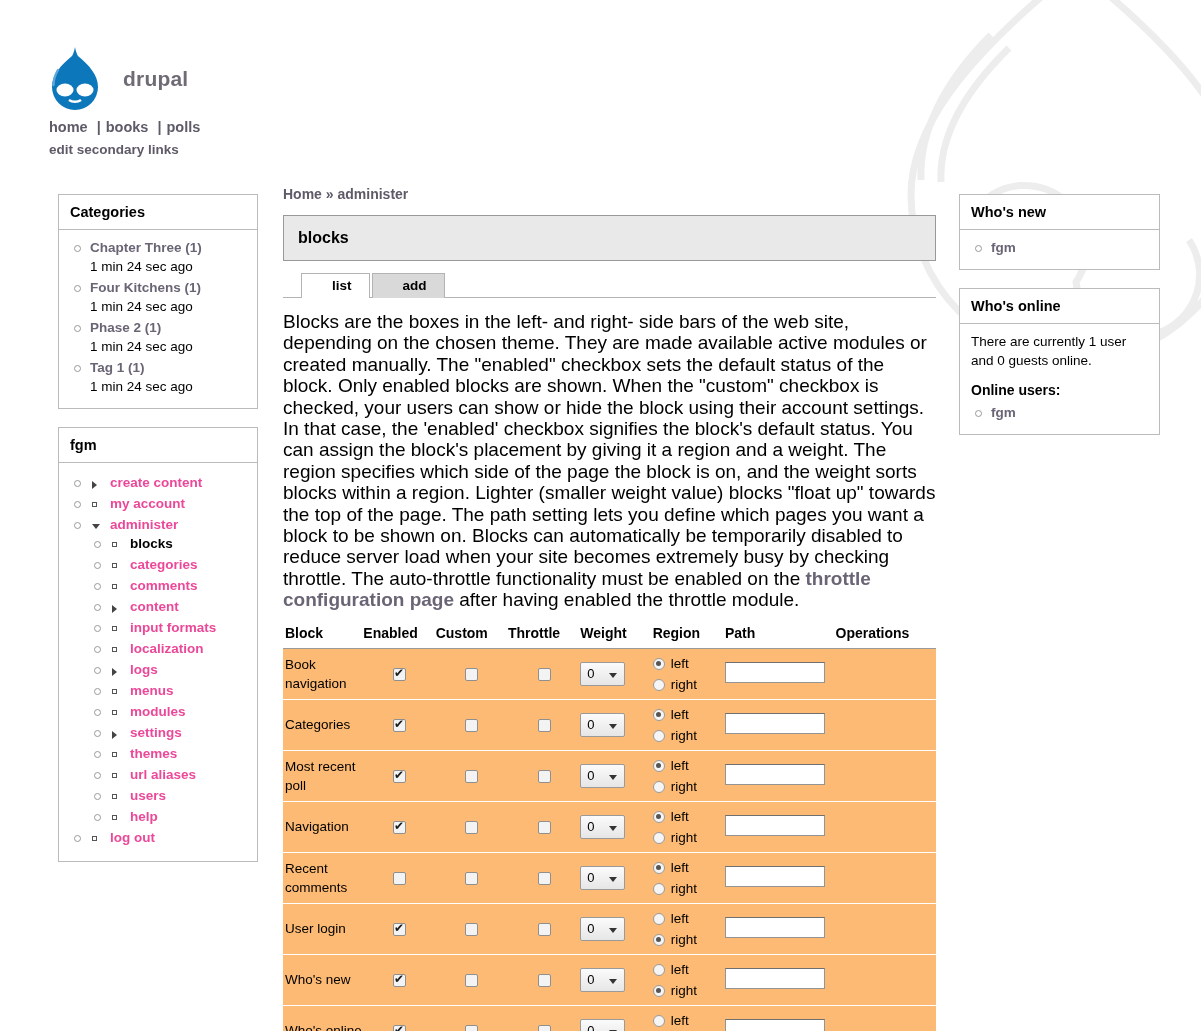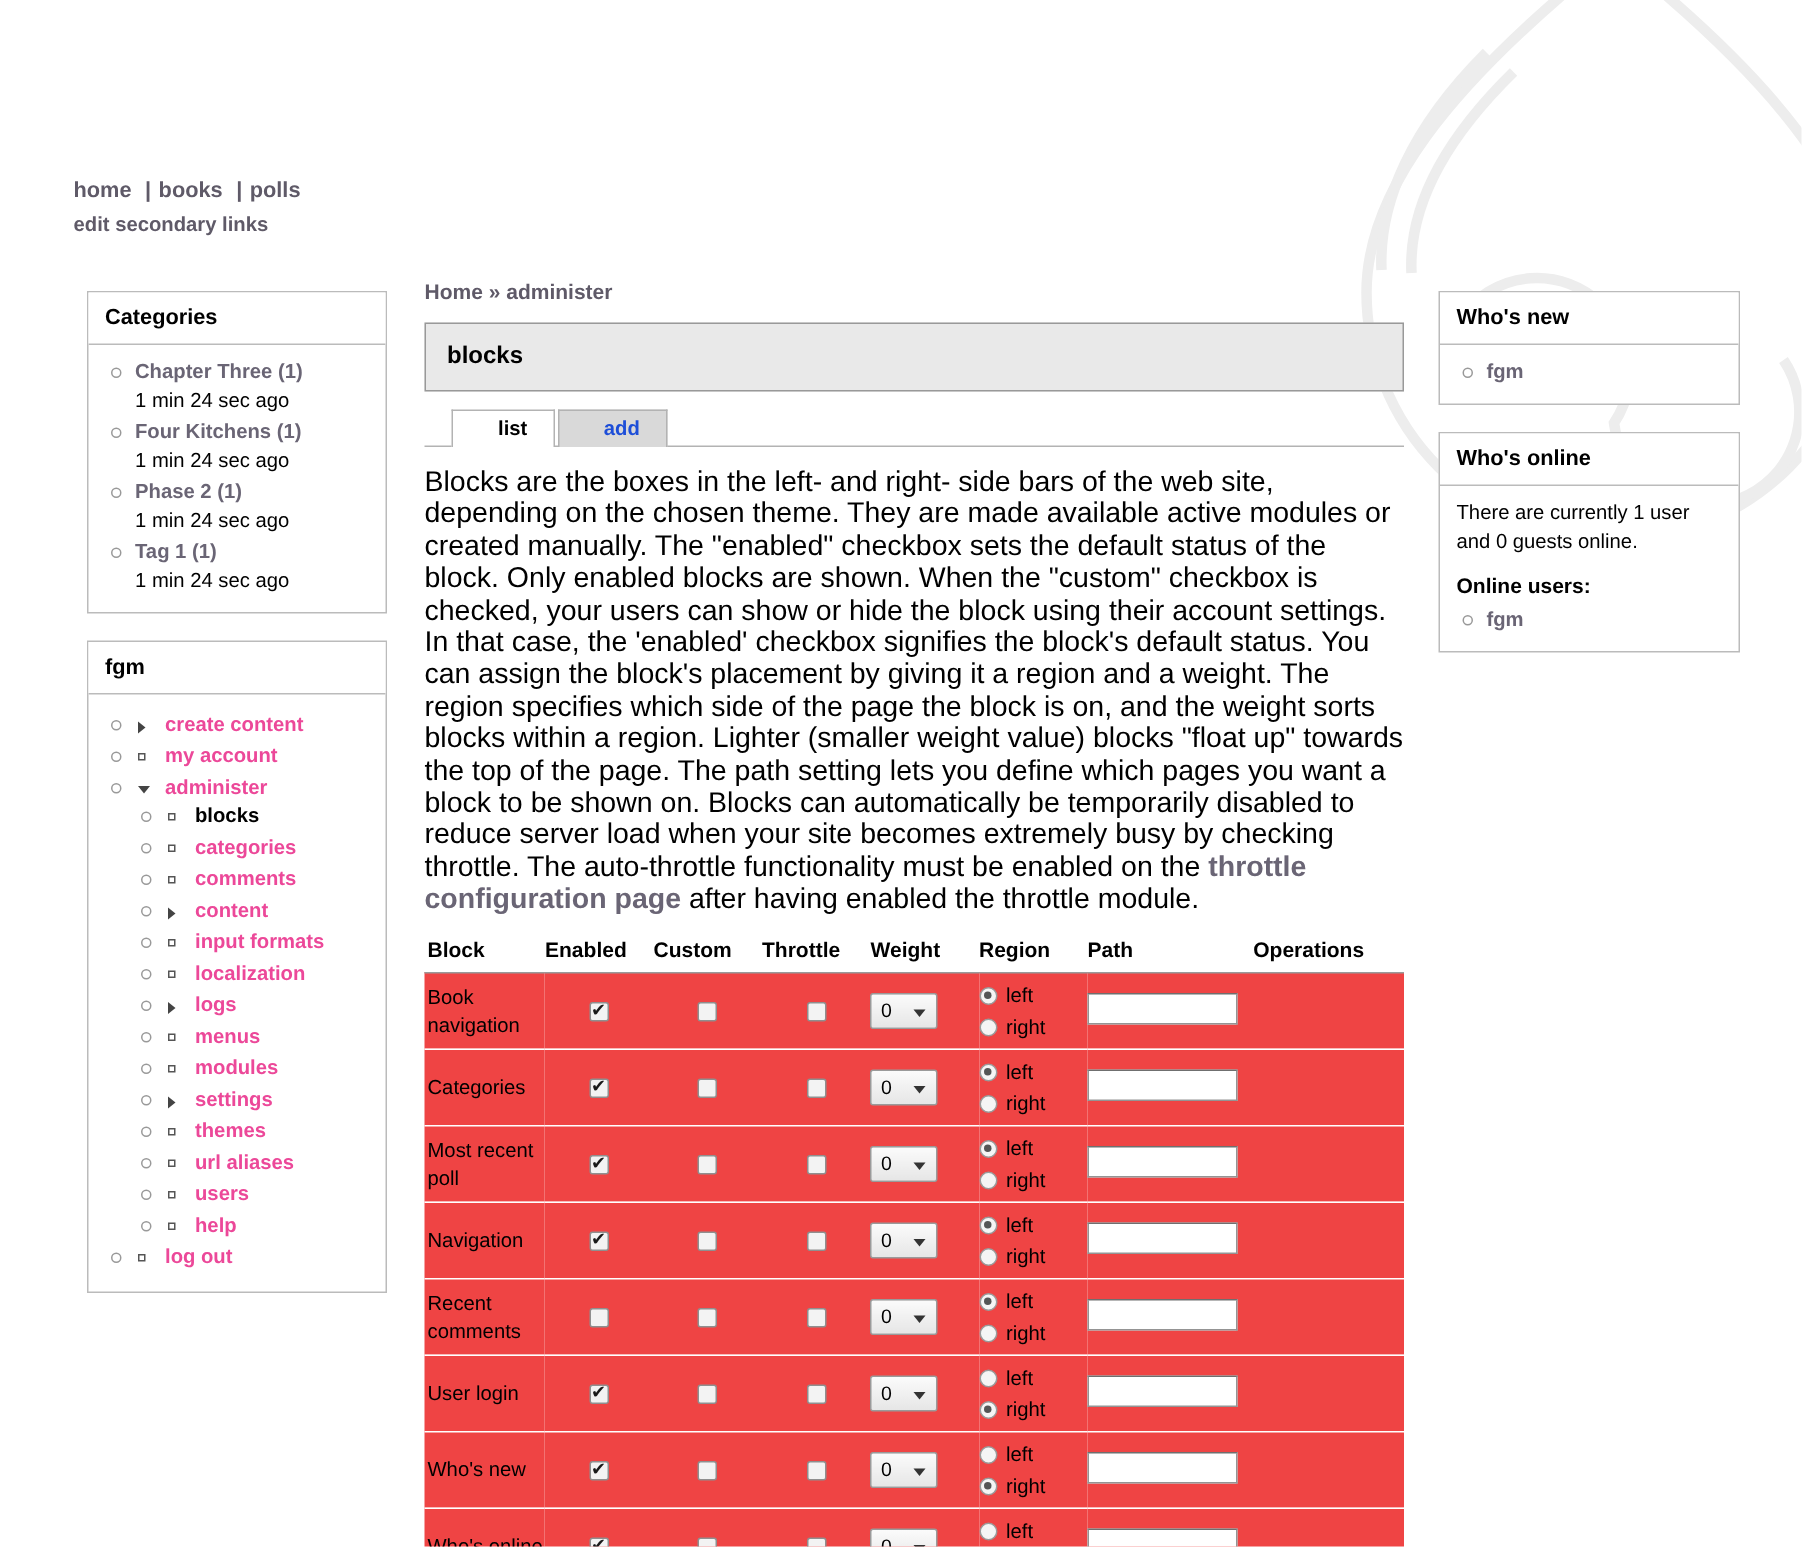--- a/index.html
+++ b/index.html
@@ -147,21 +147,21 @@
     padding: 3px 17px 3px 30px;
     font-size: 13.5px;
     font-weight: bold;
     text-decoration: none;
     position: relative;
     top: 0px;
     height: 25px;
     line-height: 18px;
   }
   .tab.active { background: #ffffff; color: #000; }
-  .tab.inactive { background: #d9d9d9; color: #1d4ed8; margin-left: 2px; }
+  .tab.inactive { background: #d9d9d9; color: #000000; margin-left: 2px; }
 
   
   #help-text {
     font-size: 19px;
     line-height: 21.4px;
     color: #000;
     margin: 13px 0 0 0;
     text-align: left;
   }
   #help-text a { color: #6a6575; font-weight: bold; text-decoration: none; }
@@ -182,21 +182,21 @@
   }
   #blocks-table thead th {
     text-align: left;
     font-weight: bold;
     font-size: 14px;
     padding: 0 0 7px 0;
     border-bottom: 1px solid #9a9a9a;
     color: #000;
     white-space: nowrap;
   }
-  #blocks-table tbody tr { background: #ef4444; }
+  #blocks-table tbody tr { background: #fdba74; }
   #blocks-table tbody td {
     padding: 4px 0 4px 0;
     border-bottom: 1px solid #ffffff;
     vertical-align: middle;
   }
   .c-block { width: 80px; padding-left: 2px !important; line-height: 19px; }
   .c-cb { width: 72px; text-align: center; }
   .c-cb2 { width: 72px; text-align: center; }
   .c-cb3 { width: 72px; text-align: center; }
   .c-weight { width: 72px; }
@@ -286,20 +286,30 @@
     <g fill="none" stroke="#ededed" stroke-width="7">
       <path d="M235 28 C 120 120, 70 190, 70 255 A 165 165 0 0 0 400 255 C 400 190, 350 120, 235 28 Z"></path>
       <path d="M150 95 C 100 145, 78 195, 80 240"></path>
       <path d="M168 108 C 120 155, 98 200, 100 242"></path>
       <path d="M122 300 A 62 62 0 1 1 235 342 A 62 62 0 1 0 348 300 A 62 62 0 1 1 235 342 A 62 62 0 1 0 122 300 Z"></path>
       <path d="M190 392 A 46 30 0 0 0 280 392"></path>
     </g>
   </svg>
 
   <div id="header">
+    <div id="logo-wrap">
+      <svg id="droplet" viewBox="0 0 52 68">
+        <path d="M26 2 C26 2, 25 8, 23 11 C12 20, 3 30, 3 42 A23 23 0 0 0 49 42 C49 30, 40 20, 29 11 C27 8, 26 2, 26 2 Z" fill="#0d77bb"></path>
+        <ellipse cx="16" cy="45" rx="8.5" ry="6.5" fill="#ffffff"></ellipse>
+        <ellipse cx="36" cy="45" rx="8.5" ry="6.5" fill="#ffffff"></ellipse>
+        <path d="M20 55 A9 7 0 0 0 32 55" fill="none" stroke="#ffffff" stroke-width="2.6"></path>
+        <path d="M9 25 C6 30, 4.5 35, 4.5 40" fill="none" stroke="#5fa8da" stroke-width="2.4" stroke-linecap="round"></path>
+      </svg>
+      <div id="site-name">drupal</div>
+    </div>
 
     <div id="primary-links">
       <a href="#">home</a><span class="sep">|</span><a href="#">books</a><span class="sep">|</span><a href="#">polls</a>
     </div>
 
     <div id="secondary-links">
       <a href="#">edit secondary links</a>
     </div>
   </div>
 

